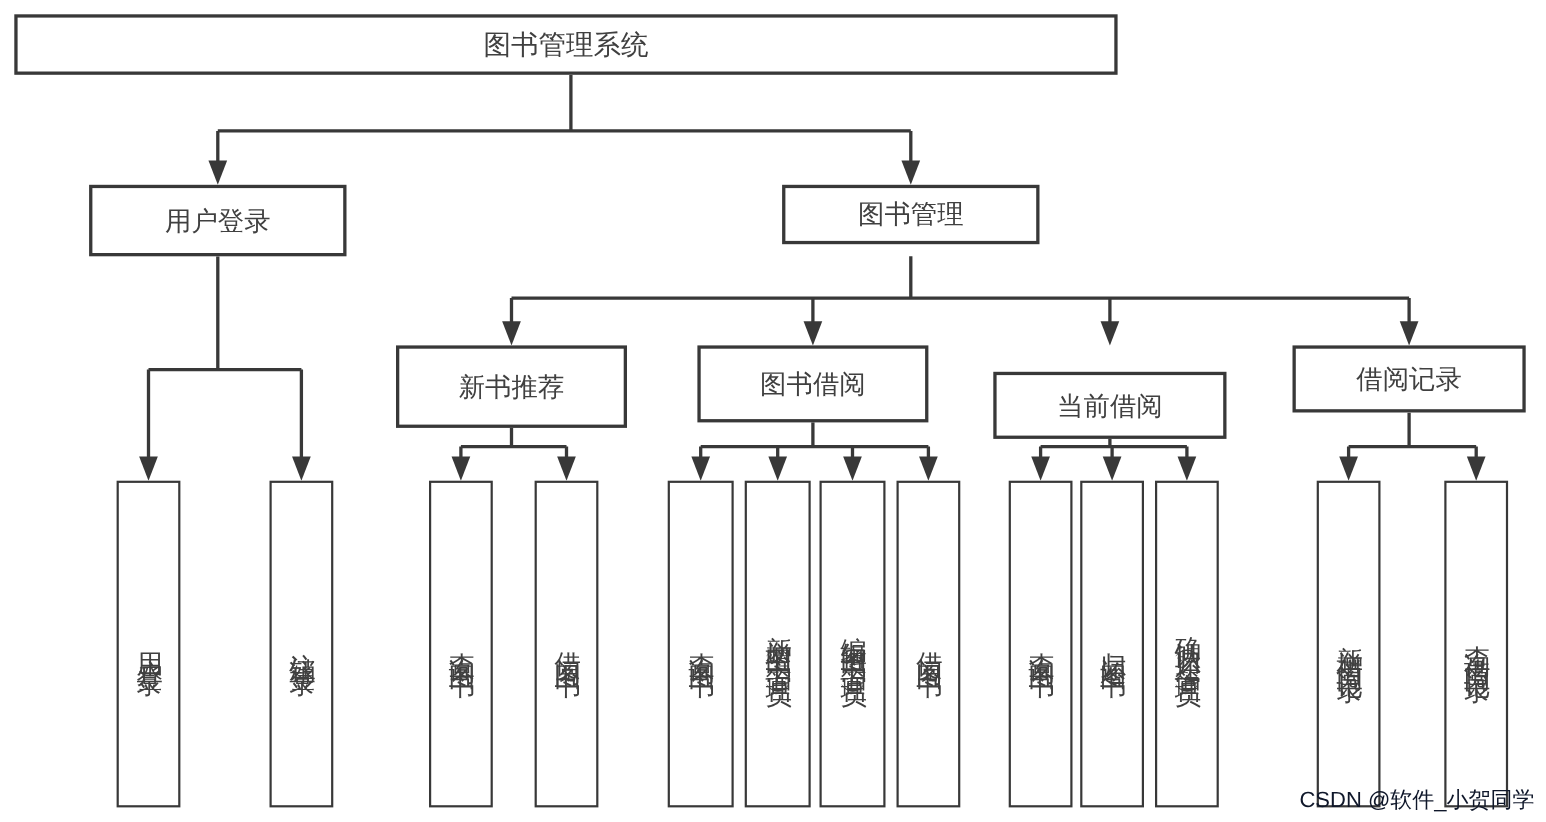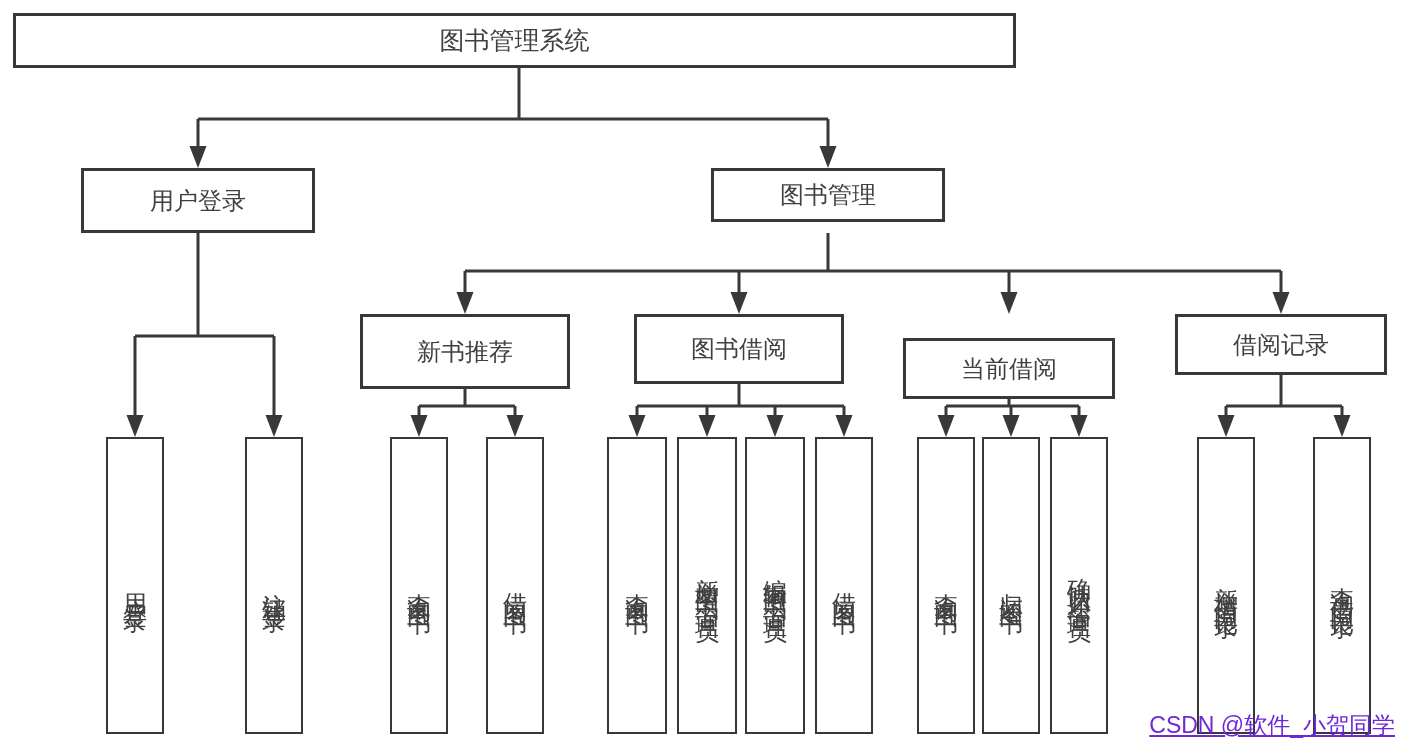--- a/index.html
+++ b/index.html
@@ -31,24 +31,23 @@
     display:flex;align-items:center;justify-content:center;
     writing-mode:vertical-rl;
     text-orientation:mixed;
     font-size:24px;
     letter-spacing:6px;
     line-height:1;
   }
   .watermark{
     position:absolute;
     right:10px;bottom:6px;
-    font-size:23px;
-    color:#6d28d9;
+    font-size:20px;
+    color:#0f172a;
     white-space:nowrap;
-    text-decoration:underline;
   }
 </style>
 </head>
 <body>
 
 <div class="stage">
 
   <svg class="wires" width="1405" height="747" aria-hidden="true">
     <g stroke="#383838" stroke-width="3" fill="none">
 

